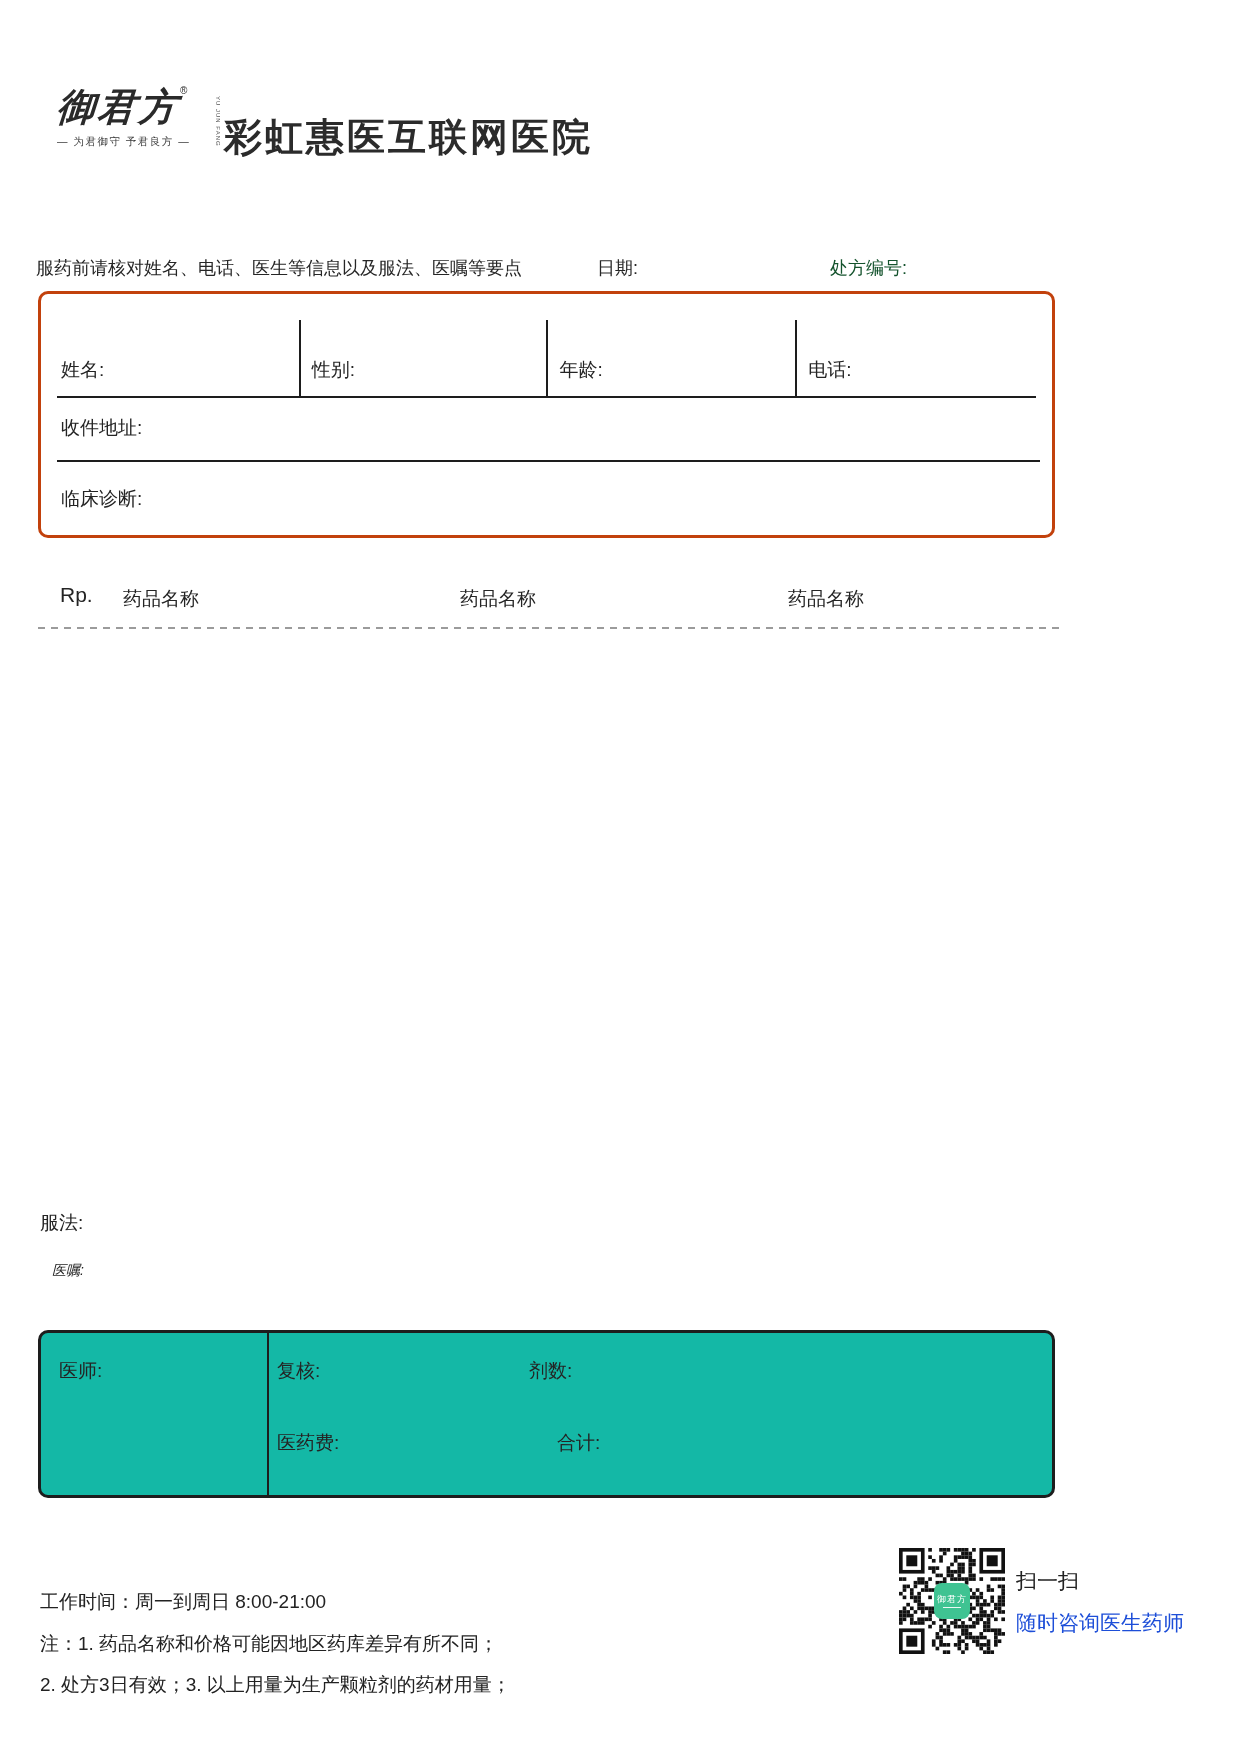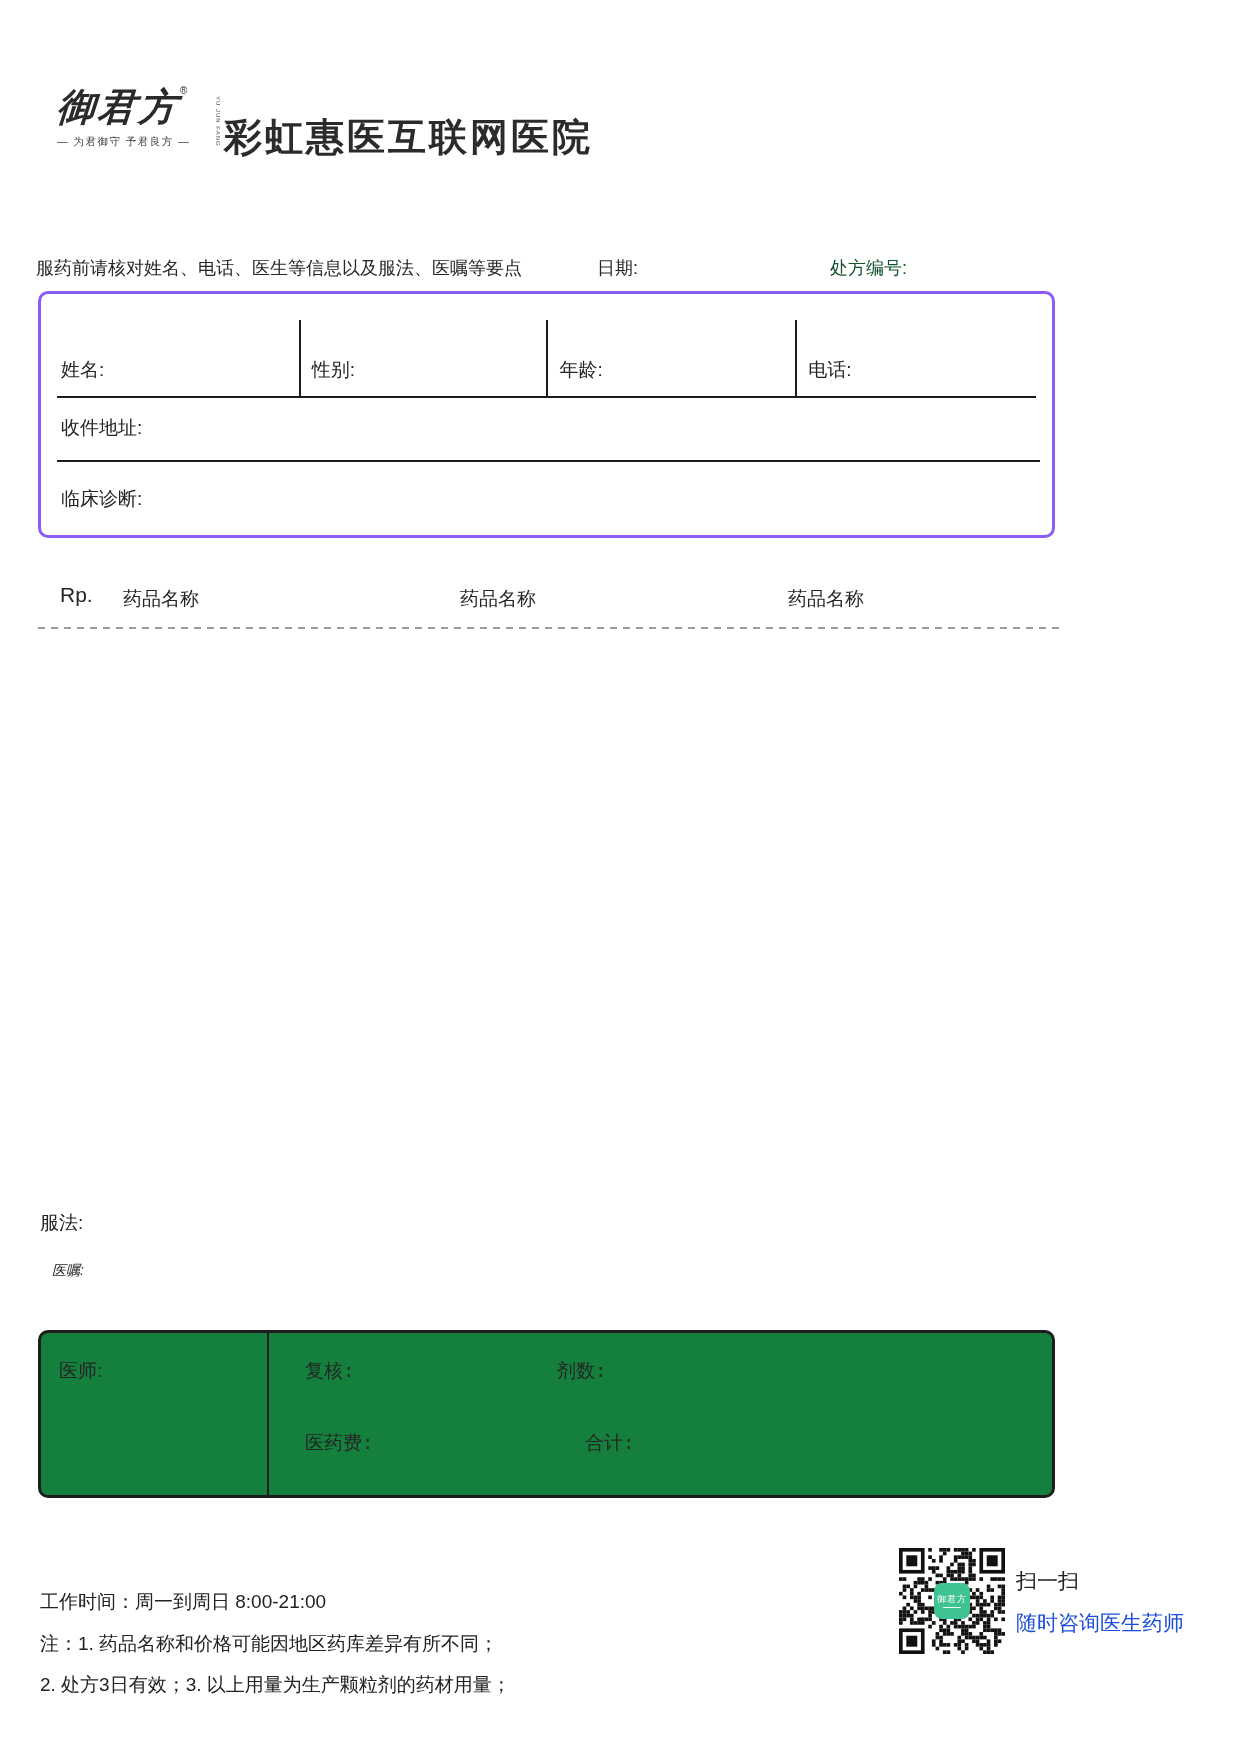--- a/index.html
+++ b/index.html
@@ -25,21 +25,21 @@
     position:absolute;left:208px;top:99px;margin:16px;
     font-size:38px;font-weight:800;letter-spacing:3px;color:#2b2b2b;line-height:1.2;
   }
   
   .notice-text{position:absolute;left:36px;top:256px;font-size:18px;color:#262626;}
   .date-label{position:absolute;left:597px;top:256px;font-size:18px;color:#262626;}
   .rx-label{position:absolute;left:830px;top:256px;font-size:18px;color:#14532d;}
   
   .patient-box{
     position:absolute;left:38px;top:291px;width:1017px;height:247px;
-    border:3px solid #8b5cf6;border-radius:10px;box-sizing:border-box;background:#fff;
+    border:3px solid #c2410c;border-radius:10px;box-sizing:border-box;background:#fff;
   }
   .pb-row1{
     position:absolute;left:16px;right:16px;top:0;height:102px;
     border-bottom:2.5px solid #1d1d1d;
     display:grid;grid-template-columns:24.7% 25.3% 25.4% 24.6%;
   }
   .pb-cell{position:relative;display:flex;align-items:flex-end;padding:0 0 13px 4px;font-size:19px;}
   .pb-cell.divided{padding-left:13px;border-radius:25px;}
   .pb-cell.divided::before{
     content:"";position:absolute;left:0;top:26px;bottom:0;width:2px;background:#1d1d1d;
@@ -60,28 +60,28 @@
   .dashed-line{
     position:absolute;left:38px;top:627px;width:1026px;height:2px;
     background:repeating-linear-gradient(90deg,#9b9b9b 0 7px,transparent 7px 13px);
   }
   
   .usage-label{position:absolute;left:40px;top:1210px;font-size:19px;}
   .advice-label{position:absolute;left:52px;top:1262px;font-size:14px;font-style:italic;}
   
   .sign-box{
     position:absolute;left:38px;top:1330px;width:1017px;height:168px;
-    border:3px solid #1d1d1d;border-radius:10px;box-sizing:border-box;background:#15803d;
+    border:3px solid #1d1d1d;border-radius:10px;box-sizing:border-box;background:#14b8a6;
   }
   .sign-left{
     position:absolute;left:0;top:0;bottom:0;width:228px;
     border-right:2px solid #1d1d1d;box-sizing:border-box;
     padding:25px 0 0 18px;font-size:19px;
   }
-  .sign-right{position:absolute;left:228px;right:0;top:0;bottom:0;padding:25px 0 0 36px;font-family:Liberation Mono, monospace;}
+  .sign-right{position:absolute;left:228px;right:0;top:0;bottom:0;padding:25px 0 0 8px;}
   .sign-row{display:flex;font-size:19px;}
   .sign-row + .sign-row{margin-top:46px;gap:28px;}
   .sign-row .w{width:252px;}
   
   .footer-line{position:absolute;left:40px;font-size:19px;color:#222;margin-top:36px;}
   .footer-line1{top:1553px;} .footer-line2{top:1595px;} .footer-line3{top:1636px;}
   .qr-wrap{position:absolute;left:899px;top:1548px;width:106px;height:106px;}
   .qr-wrap svg{display:block;}
   .qr-badge{
     position:absolute;left:50%;top:50%;transform:translate(-50%,-50%);

